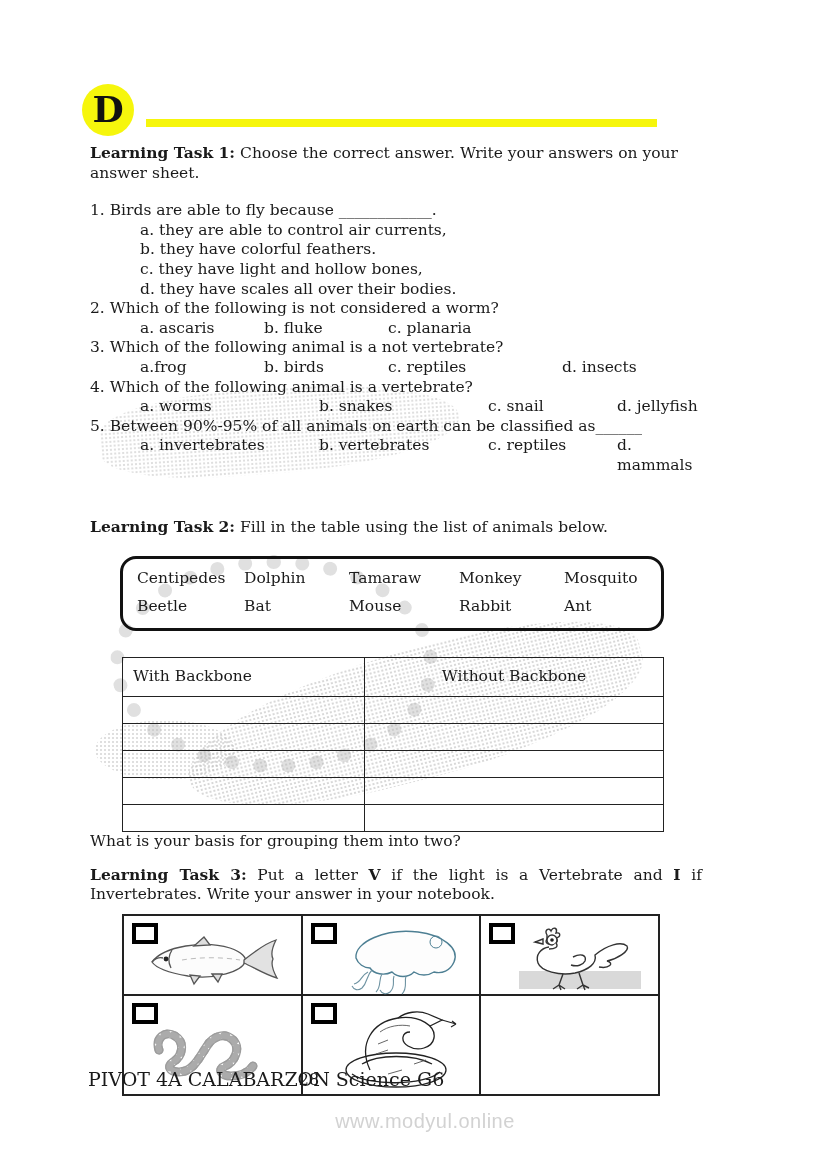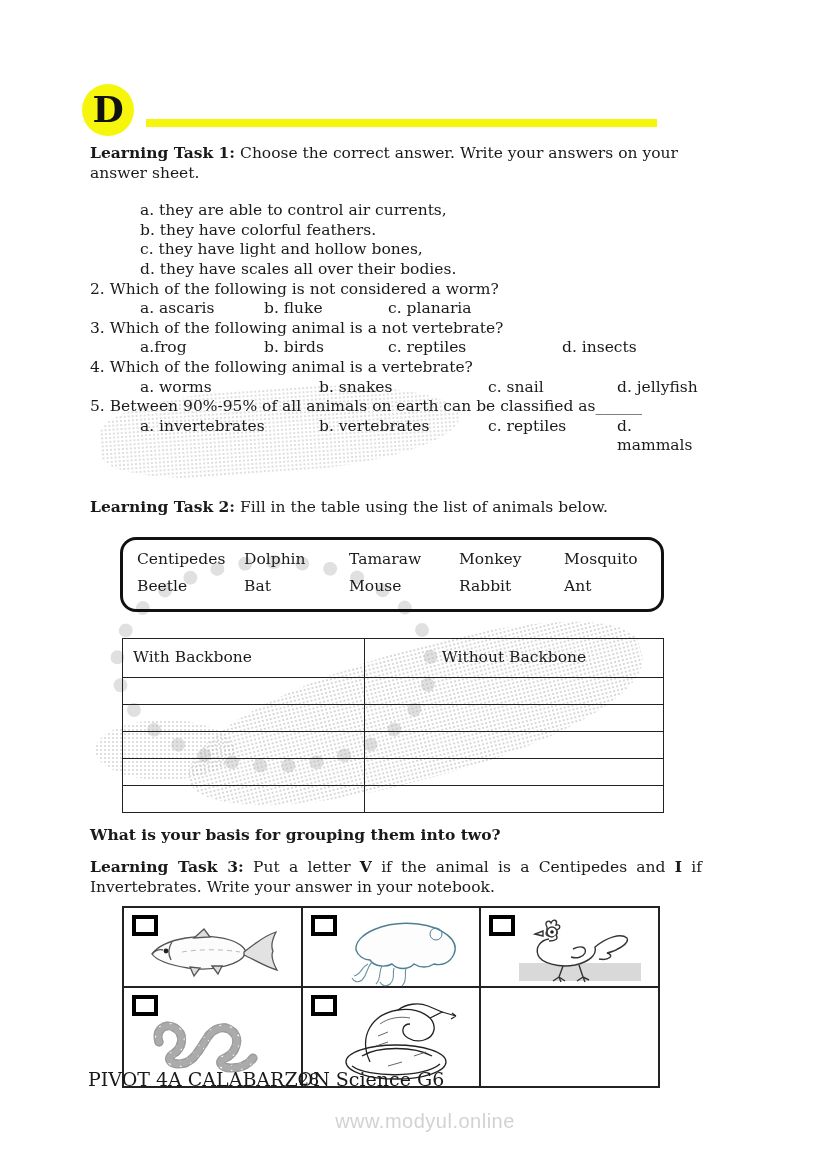--- a/index.html
+++ b/index.html
@@ -61,21 +61,21 @@
     row-gap:8px;
   }
   .word-bank span{display:block;}
   table{border-collapse:collapse;}
   .backbone{margin:26px 0 0 32px;width:542px;}
   .backbone td,.backbone th{border:1.5px solid #222;font-weight:normal;text-align:left;}
   .backbone th{height:22px;padding:0 0 0 10px;}
   .backbone th.center{text-align:center;padding:8px;}
   .backbone td{height:24px;}
   .backbone col.c1{width:242px;}
-  .followup{margin-top:12px;font-weight:bold;}
+  .followup{}
   .task3-head{margin-top:13px;text-align:justify;}
   
   .animal-grid{margin:9px 0 0 32px;width:538px;}
   .animal-grid td{border:2px solid #222;vertical-align:top;padding:0;position:relative;}
   .animal-grid .r1 td{height:78px;}
   .animal-grid .r2 td{height:98px;}
   .animal-grid col{width:179px;}
   .checkbox{
     position:absolute;left:8px;top:7px;width:18px;height:13px;
     border:4px solid #000;background:#fff;
@@ -110,20 +110,21 @@
         <span>D</span>
       </div>
       <div class="accent-bar"></div>
     </div>
 
     <div class="flow">
 
       <p class="task-head"><span class="bold">Learning Task 1:</span><span> Choose the correct answer. Write your answers on your answer sheet.</span></p>
 
       <div class="questions">
+        <p class="q-line">1. Birds are able to fly because ____________.</p>
         <div class="opts-stacked">
           <div>a. they are able to control air currents,</div>
           <div>b. they have colorful feathers.</div>
           <div>c. they have light and hollow bones,</div>
           <div>d. they have scales all over their bodies.</div>
         </div>
 
         <p class="q-line">2. Which of the following is not considered a worm?</p>
         <div class="opt-grid g2">
           <span>a. ascaris</span>
@@ -199,21 +200,21 @@
             </tr>
         <tr>
               <td></td>
               <td></td>
             </tr>
       </tbody>
         </table>
 
       <p class="followup">What is your basis for grouping them into two?</p>
 
-      <p class="task3-head"><span class="bold">Learning Task 3:</span><span> Put a letter </span><span class="bold">V</span><span> if the animal is a Centipedes and </span><span class="bold">I</span><span> if Invertebrates. Write your answer in your notebook.</span></p>
+      <p class="task3-head"><span class="bold">Learning Task 3:</span><span> Put a letter </span><span class="bold">V</span><span> if the light is a Vertebrate and </span><span class="bold">I</span><span> if Invertebrates. Write your answer in your notebook.</span></p>
 
       <table class="animal-grid">
         <colgroup>
             <col>
             <col>
             <col>
           </colgroup>
         <tbody>
             <tr class="r1">
           <td>

